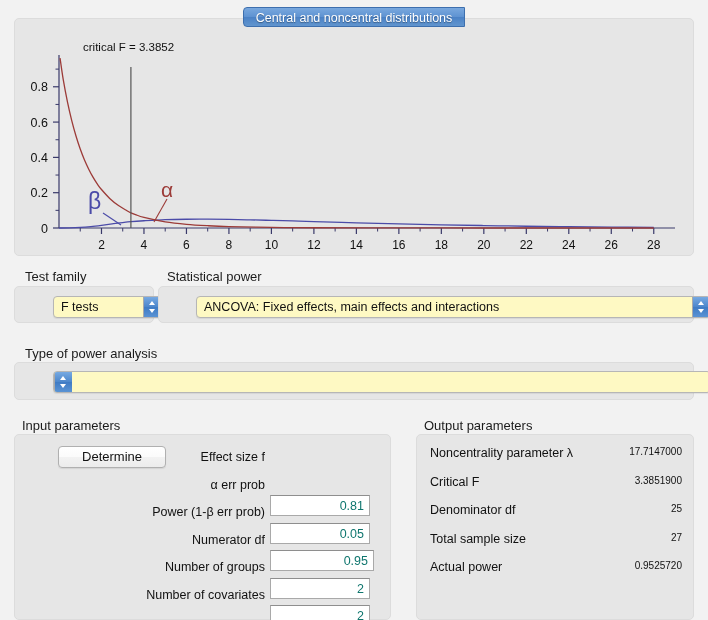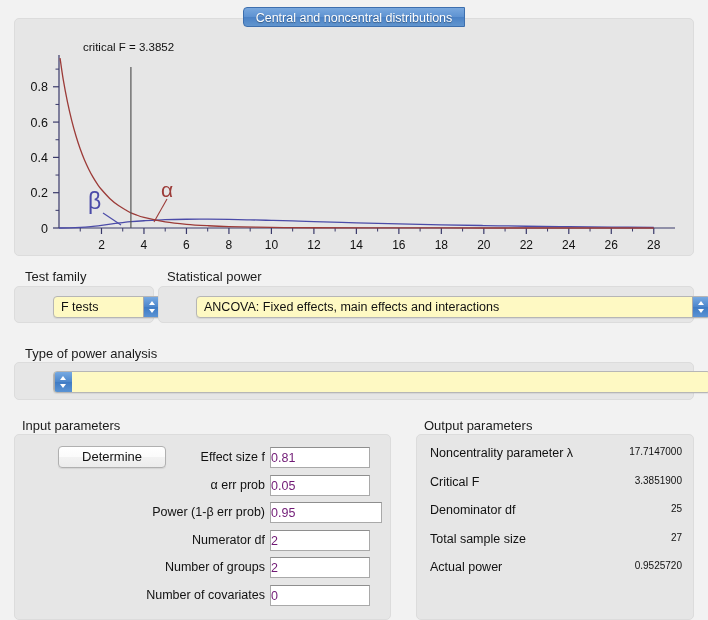--- a/index.html
+++ b/index.html
@@ -141,25 +141,27 @@
     white-space: nowrap;
   }
   .field {
     position: absolute;
     box-sizing: border-box;
     height: 21px;
     background: #ffffff;
     border: 1px solid #a9a9a9;
     border-top-color: #8e8e8e;
     font-size: 12.5px;
-    color: #701a75;
+    color: #0f766e;
+    text-align: right;
     padding: 2px 5px 0 0;
     line-height: 17px;
     white-space: nowrap;
     overflow: hidden;
+    margin-top: 48px;
   }
   .out-label {
     position: absolute;
     font-size: 12.5px;
     color: #111;
     white-space: nowrap;
   }
   .out-value {
     position: absolute;
     font-size: 10px;
@@ -287,21 +289,21 @@
 <div class="panel" style="left:14px; top:434px; width:377px; height:186px;"></div>
 
 <div class="pushbutton" style="left:25px; top:446px; width:108px; height:22px; line-height:20px;margin-left:33px;">Determine</div>
 
 <div id="input-rows">
     <div class="row-label" style="left: 140px; top: 450px; width: 125px;">Effect size f</div>
     <div class="field" style="left: 270px; top: 447px; width: 100px;">0.81</div>
     <div class="row-label" style="left: 140px; top: 477.5px; width: 125px;">α err prob</div>
     <div class="field" style="left: 270px; top: 474.5px; width: 100px;">0.05</div>
     <div class="row-label" style="left: 140px; top: 505px; width: 125px;">Power (1-β err prob)</div>
-    <div class="field" style="left: 270px; top: 502px; width: 112px;">0.95</div>
+    <div class="field" style="left: 270px; top: 502px; width: 104px;">0.95</div>
     <div class="row-label" style="left: 140px; top: 532.5px; width: 125px;">Numerator df</div>
     <div class="field" style="left: 270px; top: 529.5px; width: 100px;">2</div>
     <div class="row-label" style="left: 140px; top: 560px; width: 125px;">Number of groups</div>
     <div class="field" style="left: 270px; top: 557px; width: 100px;">2</div>
     <div class="row-label" style="left: 140px; top: 587.5px; width: 125px;">Number of covariates</div>
     <div class="field" style="left: 270px; top: 584.5px; width: 100px;">0</div>
   </div>
 
 <div class="section-label" style="left:424px; top:418px;">Output parameters</div>
 <div class="panel" style="left:416px; top:434px; width:278px; height:186px;"></div>

